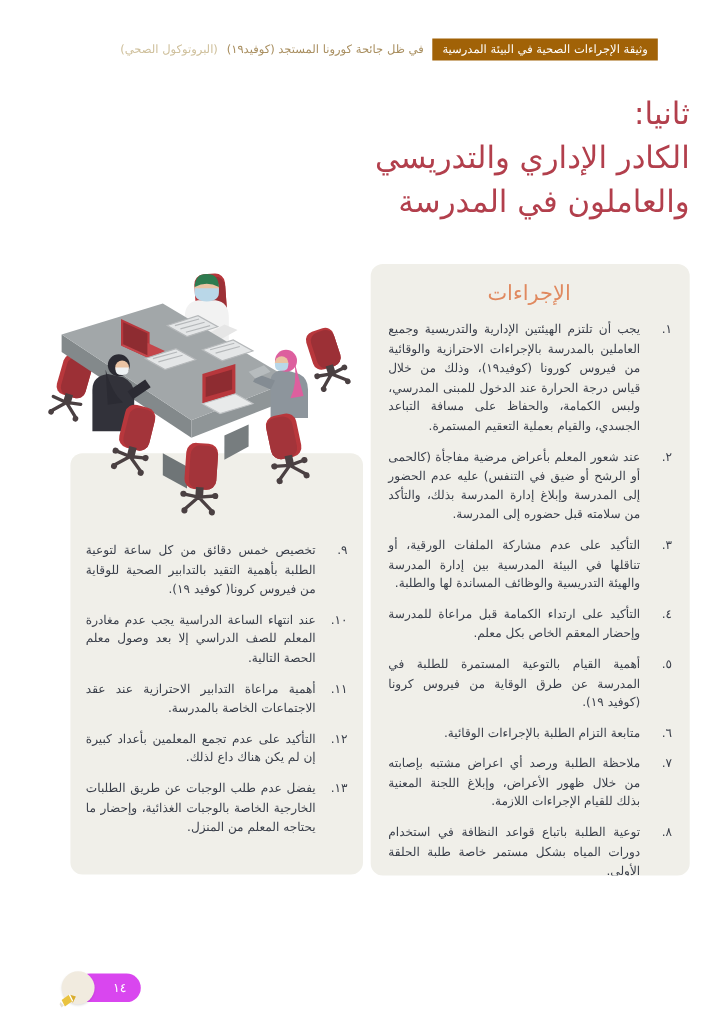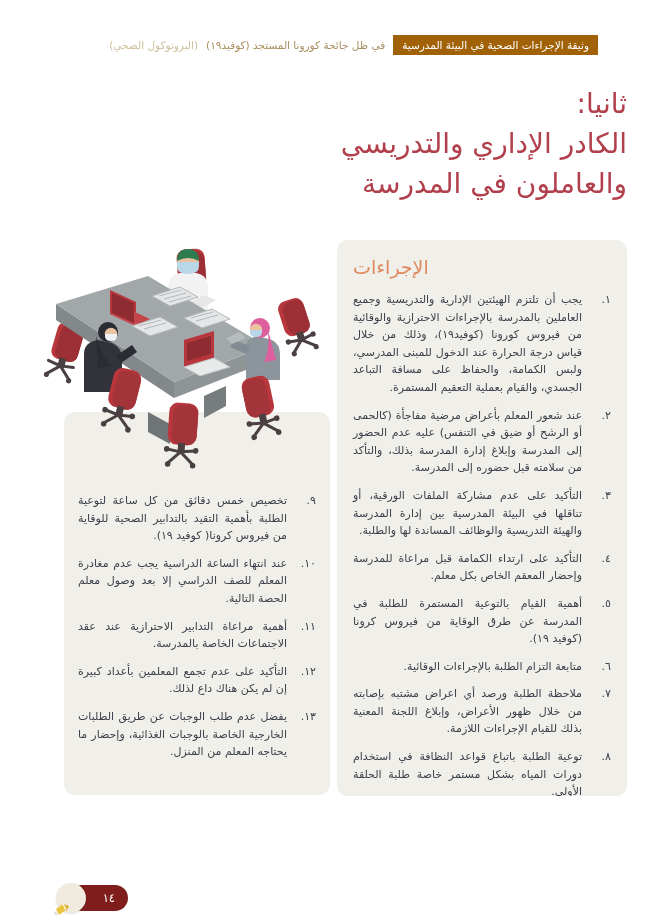--- a/index.html
+++ b/index.html
@@ -17,32 +17,32 @@
   .doc-header .proto{color:#cfc09c;}
   
   .section-title{
     position:absolute;top:84px;right:24px;text-align:right;
     color:#b23f4c;font-weight:normal;font-size:28px;line-height:1.42;
   }
   
   .panel{position:absolute;background:#f0efe9;border-radius:11px;box-sizing:border-box;z-index:1;}
   .panel-right{top:240px;right:24px;width:290px;height:556px;padding:14px 16px 12px 16px;overflow:hidden;}
   .panel-left{top:412px;left:64px;width:266px;height:383px;padding:80px 14px 12px 14px;overflow:hidden;}
-  .proc-heading{color:#e0895f;font-size:19px;text-align:left;margin:2px 2px 13px 0;}
+  .proc-heading{color:#e0895f;font-size:19px;text-align:center;margin:2px 2px 13px 0;}
   .item{display:flex;gap:5px;margin:0 0 10px 0;font-size:11px;line-height:1.6;color:#3a3f4a;}
   .item:last-child{margin-bottom:0;}
   .item .num{flex:0 0 24px;text-align:right;}
   .item .txt{flex:1;text-align:justify;}
   
   .illus{position:absolute;left:28px;top:246px;width:302px;height:238px;z-index:2;}
   
   .page-badge{position:absolute;left:56px;top:882px;width:78px;height:38px;direction:ltr;}
   .page-badge .pill{
     position:absolute;left:13px;top:3px;width:59px;height:26px;border-radius:13px;
-    background:#7f1d1d;color:#ffffff;font-size:11.5px;
+    background:#d946ef;color:#ffffff;font-size:11.5px;
     display:flex;align-items:center;justify-content:flex-end;padding-right:13px;box-sizing:border-box;
   }
   .page-badge .circle{
     position:absolute;left:0;top:1px;width:30px;height:30px;border-radius:50%;
     background:#f1ebdf;box-shadow:0 1px 2px rgba(0,0,0,0.12);
   }
   .page-badge .book{position:absolute;left:-2px;top:19px;}
 </style>
 </head>
 <body>

